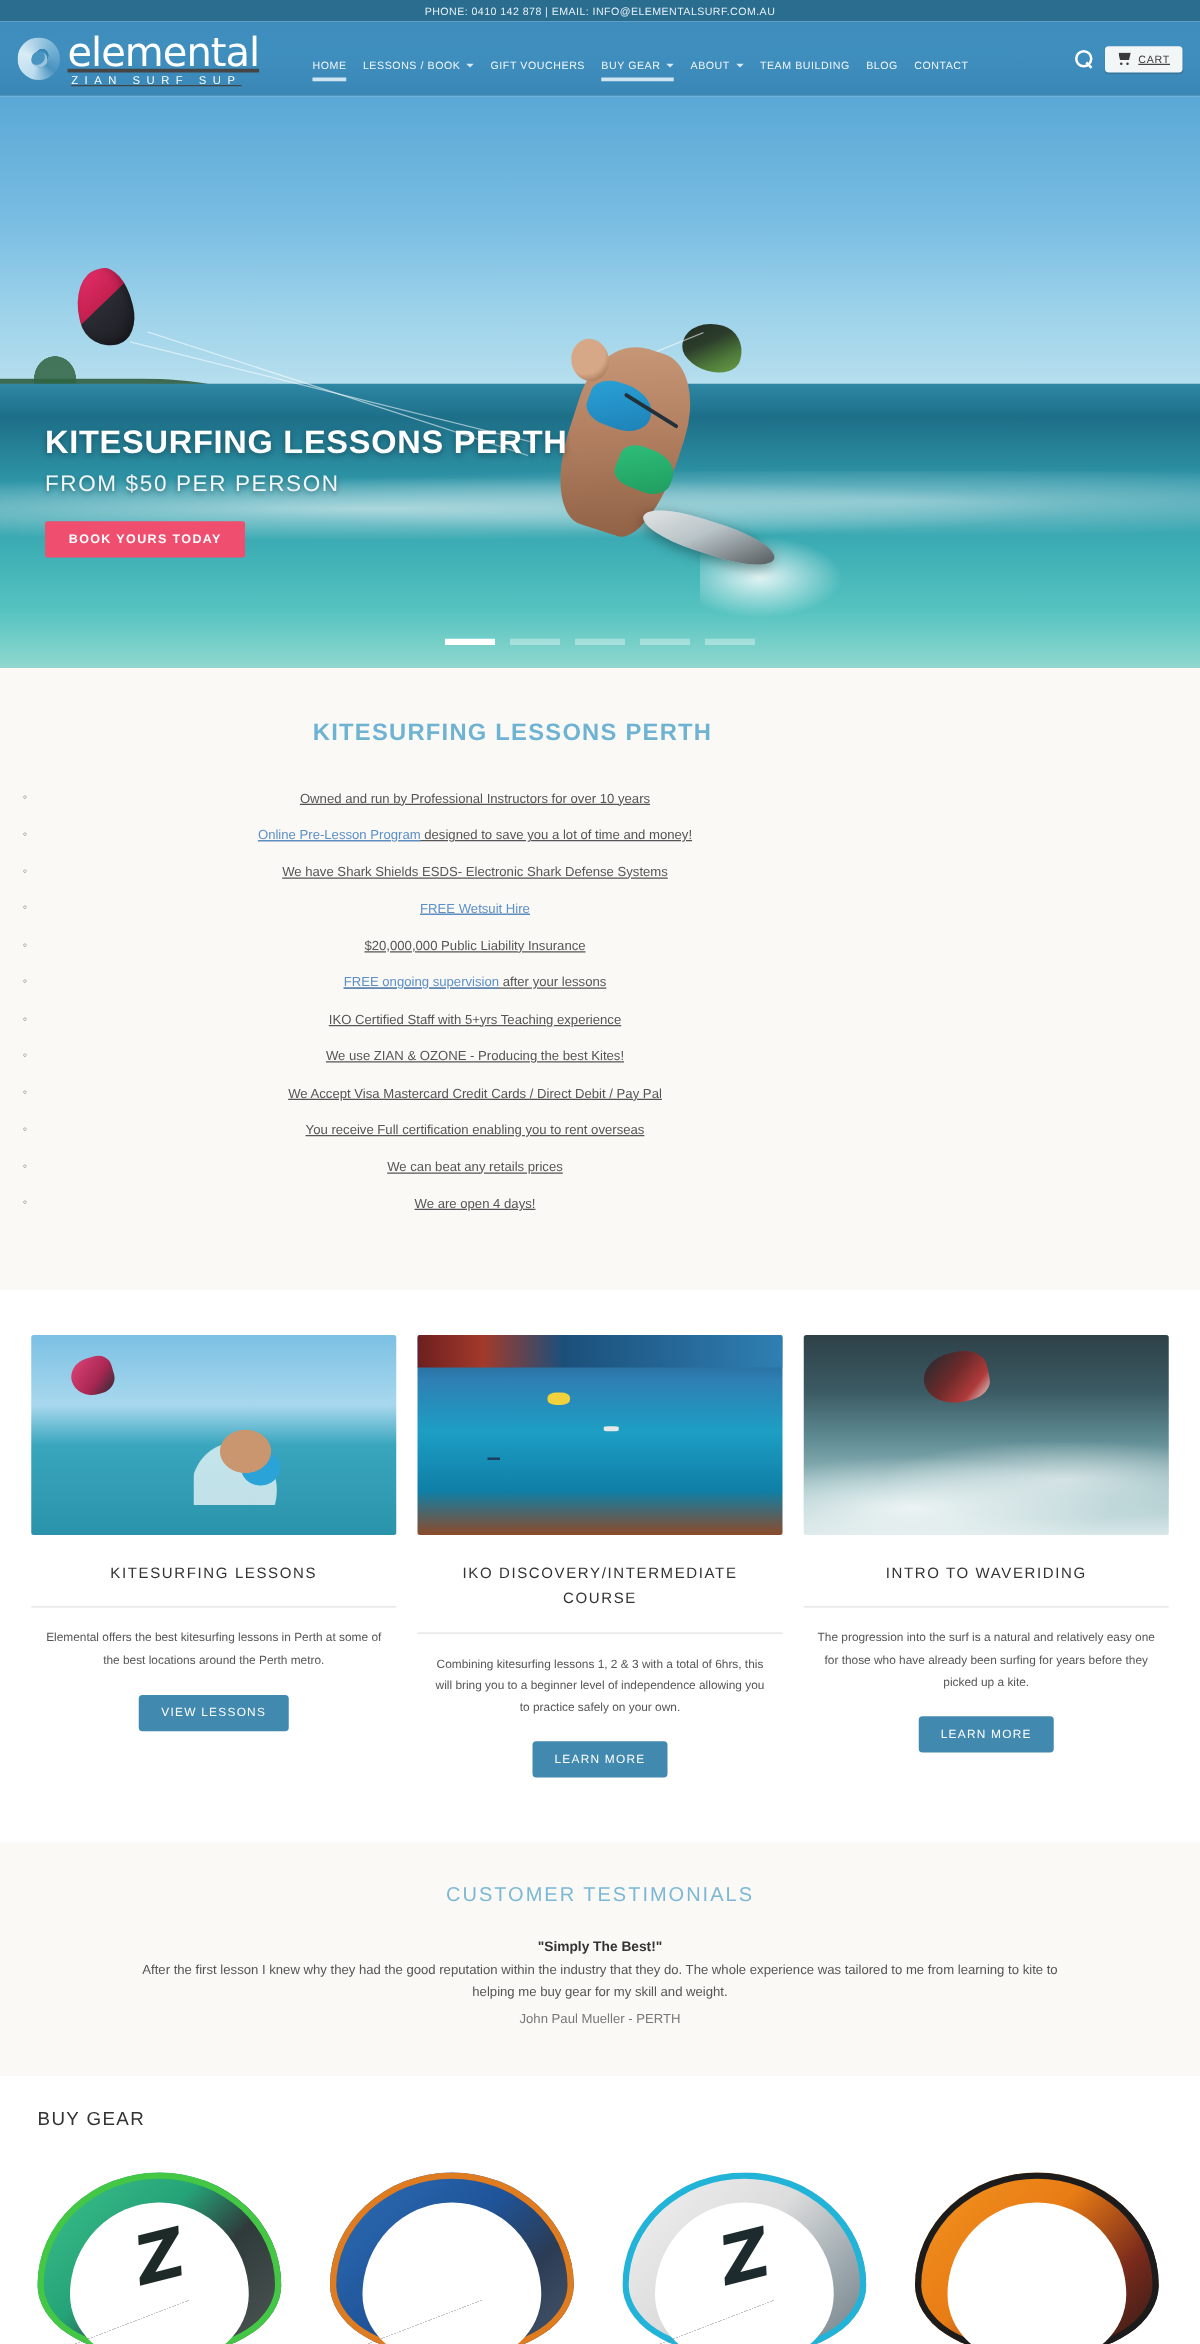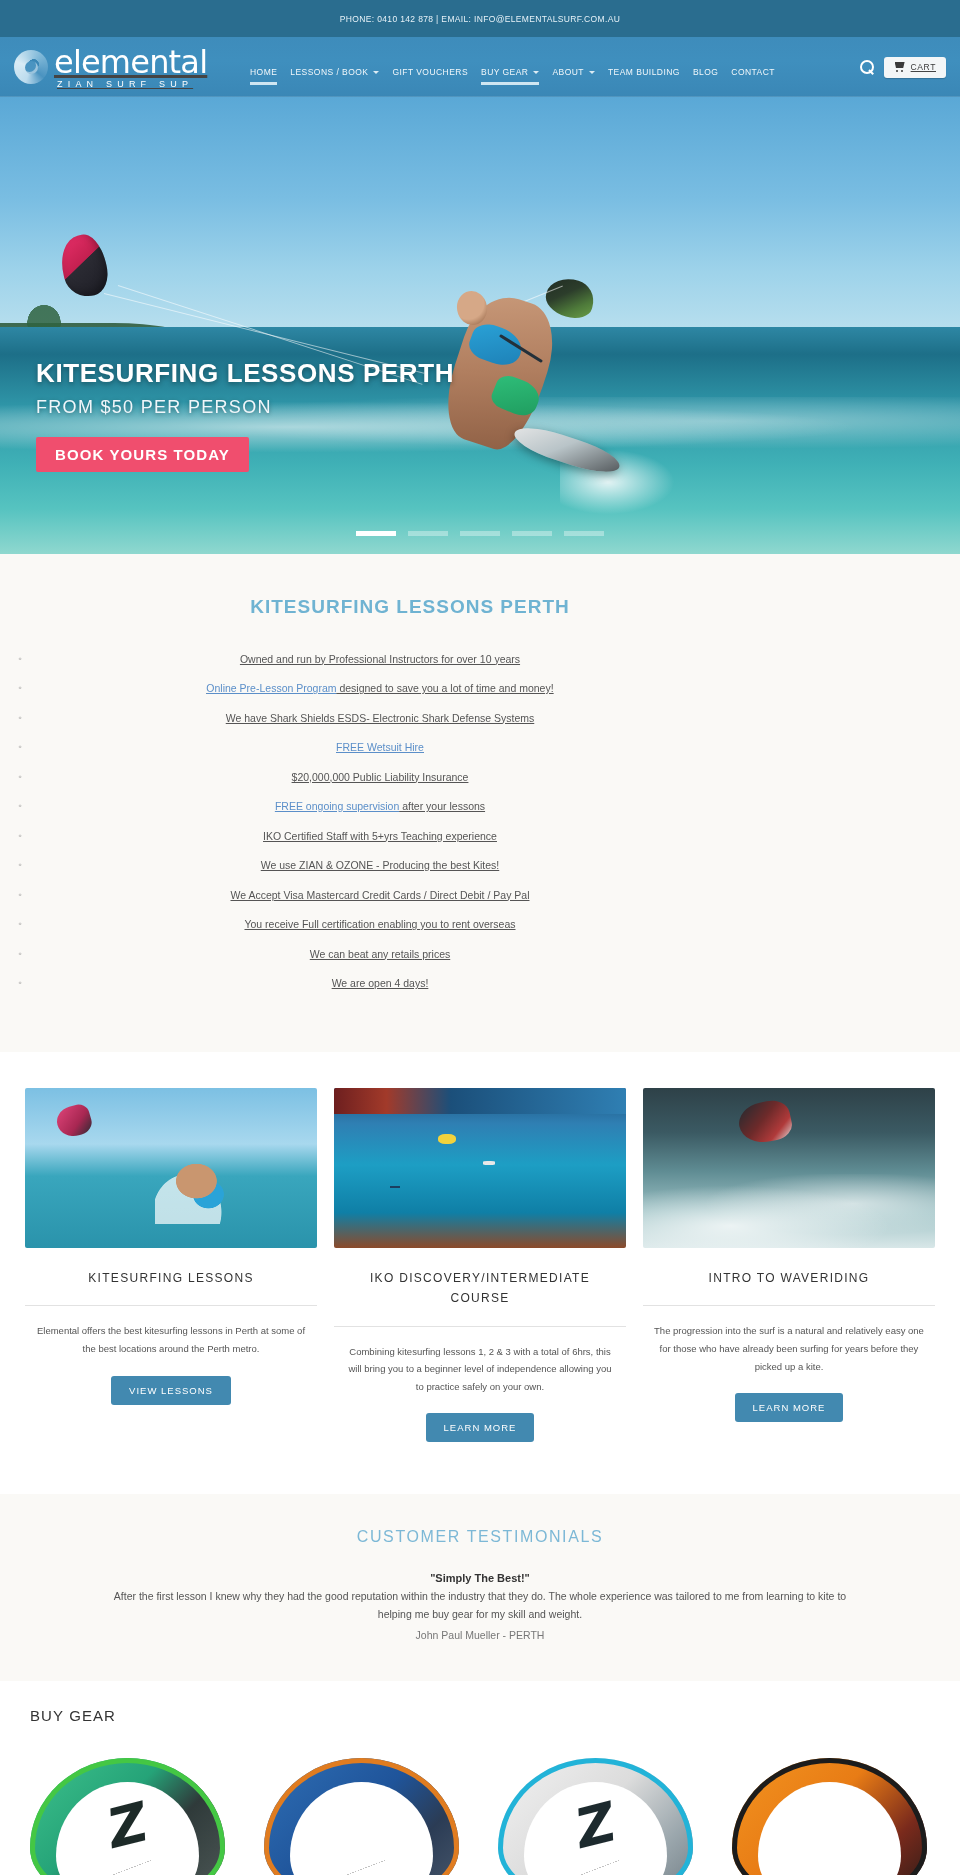--- a/index.html
+++ b/index.html
@@ -6,21 +6,21 @@
   html, body {
     width: 960px;
     font-family: "Liberation Sans", sans-serif;
     background: #ffffff;
     color: #444;
   }
   body { width: 960px; overflow-x: hidden; }
 
   
   .topbar {
-    height: 37px;
+    height: 17px;
     background: #2a6d8f;
     display: flex;
     align-items: center;
     justify-content: center;
   }
   .topbar-text {
     color: #e7f2f8;
     font-size: 8.5px;
     letter-spacing: 0.35px;
     font-weight: 500;
@@ -291,21 +291,21 @@
     font-size:18px;
     letter-spacing:1.3px;
     margin-top:9px;
     text-shadow: 0 1px 4px rgba(0,0,0,.35);
   }
   .hero-btn {
     margin-top:19px;
     display:inline-block;
     background:#f04e6e;
     color:#ffffff;
-    font-size:15px;
+    font-size:10px;
     font-weight:bold;
     letter-spacing:1.1px;
     padding:9px 19px;
     border-radius:2px;
     cursor:pointer;
     border:none;
     font-family:"Liberation Sans",sans-serif;
   }
   .hero-dots {
     position:absolute;

